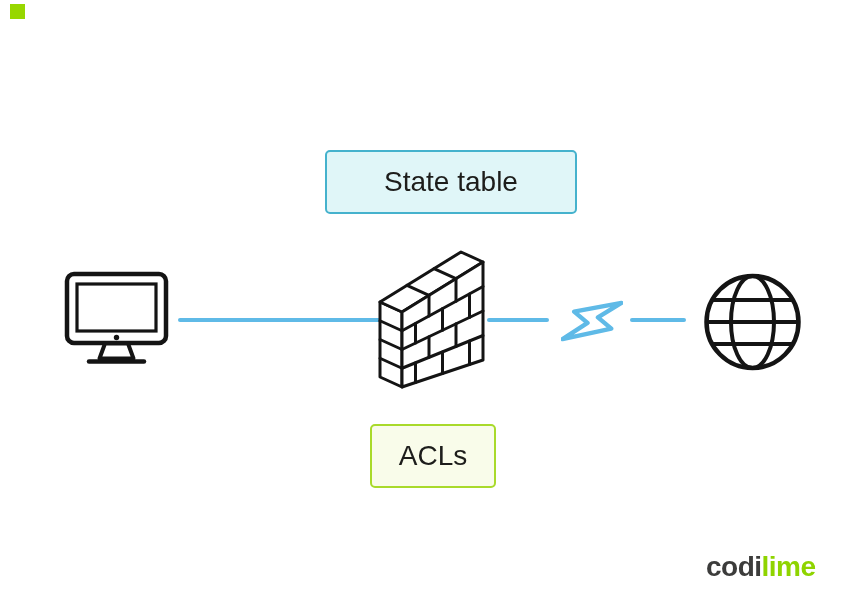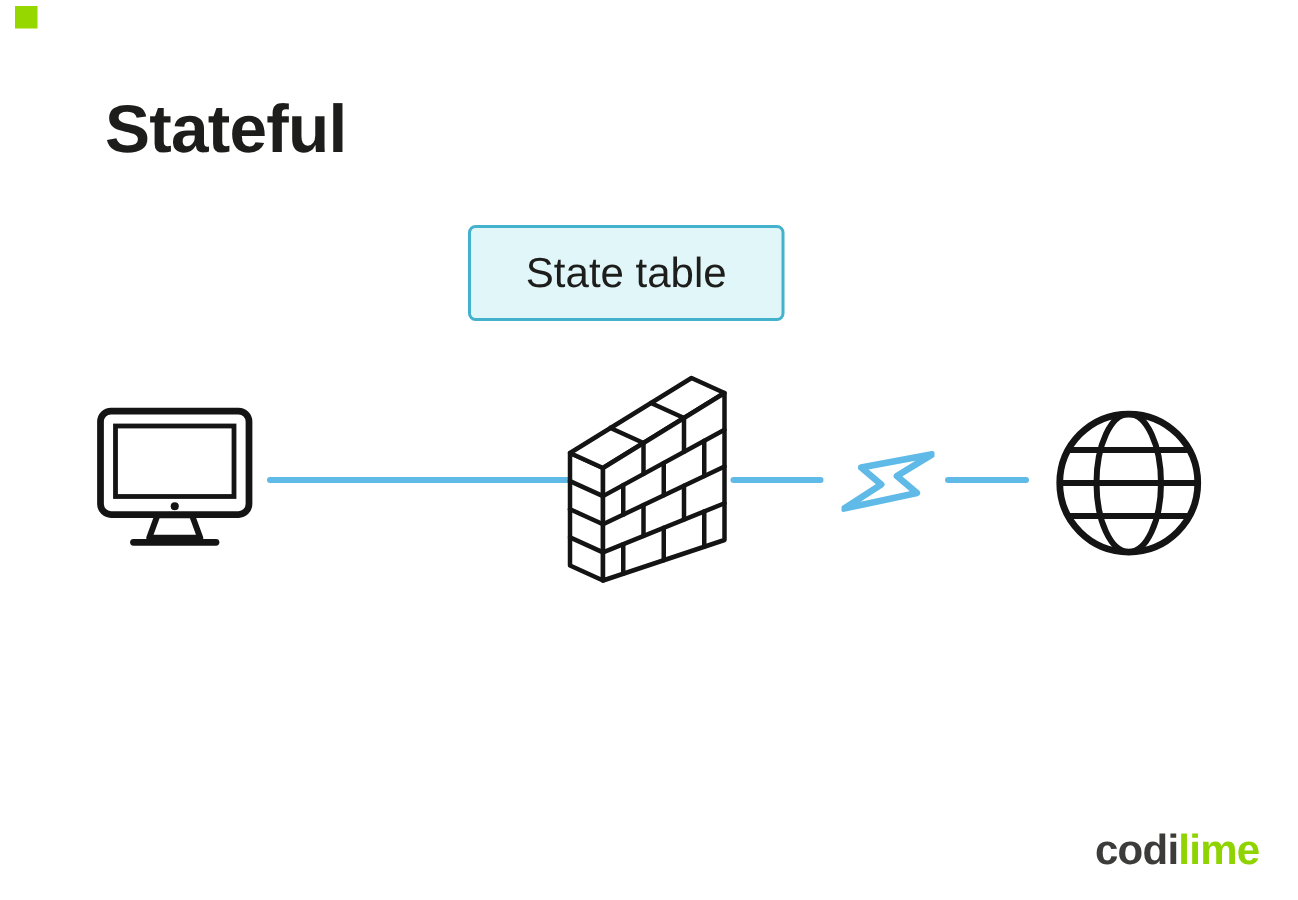--- a/index.html
+++ b/index.html
@@ -17,21 +17,21 @@
   .canvas{position:relative;width:865px;height:600px;background:#ffffff;overflow:hidden;}
   .abs{position:absolute;}
 
   .corner-square{left:10px;top:4px;width:15px;height:15px;background:var(--corner-green);}
 
   .title{left:70px;top:60px;font-size:45px;font-weight:700;color:var(--title-color);
          letter-spacing:-0.5px;white-space:nowrap;}
 
   .node-box{display:flex;align-items:center;justify-content:center;
             font-size:28px;color:#1d1d1b;border-radius:5px;}
-  .state-box{left:312px;top:150px;width:211px;height:64px;
+  .state-box{left:325px;top:150px;width:252px;height:64px;
              background:var(--st-bg);border:2.5px solid var(--st-border);}
   .acl-box{left:370px;top:424px;width:126px;height:64px;
            background:var(--acl-bg);border:2.5px solid var(--acl-border);}
 
   .net-line{height:3.5px;background:var(--line-blue);border-radius:2px;top:318px;}
   .line-1{left:178px;width:214px;}
   .line-2{left:487px;width:62px;}
   .line-3{left:630px;width:56px;}
 
   svg{display:block;}
@@ -41,32 +41,31 @@
   .bolt{stroke:var(--line-blue);fill:#ffffff;}
 
   .monitor-svg{left:64px;top:271px;}
   .wall-svg{left:375px;top:248px;}
   .bolt-svg{left:561px;top:286px;}
   .globe-svg{left:701px;top:272px;}
 
   .www{left:701px;top:372px;width:103px;text-align:center;
        font-size:23px;font-weight:700;letter-spacing:2.5px;color:var(--ink);}
 
-  .logo{left:730px;top:551px;font-size:28px;font-weight:700;letter-spacing:-0.5px;white-space:nowrap;}
+  .logo{left:706px;top:551px;font-size:28px;font-weight:700;letter-spacing:-0.5px;white-space:nowrap;}
   .logo .p1{color:var(--logo-codi);}
   .logo .p2{color:var(--logo-lime);}
 </style>
 </head>
 <body>
 
 <div class="canvas">
 
   <div class="abs corner-square"></div>
 
-  <div class="abs title">Stateful</div>
 
   <div class="abs node-box state-box">
     <span>State table</span>
   </div>
 
   <div class="abs net-line line-1"></div>
   <div class="abs net-line line-2"></div>
   <div class="abs net-line line-3"></div>
 
   <svg class="abs monitor-svg" width="105" height="95" viewBox="0 0 105 95">
@@ -109,18 +108,21 @@
 
   <svg class="abs globe-svg" width="103" height="100" viewBox="0 0 103 100">
     <circle class="ink" cx="51.5" cy="50" r="46" stroke-width="4.5"></circle>
     <ellipse class="ink" cx="51.5" cy="50" rx="21.5" ry="46" stroke-width="4"></ellipse>
     <line class="ink" x1="11.1" y1="28" x2="91.9" y2="28" stroke-width="4"></line>
     <line class="ink" x1="5.5" y1="50" x2="97.5" y2="50" stroke-width="4"></line>
     <line class="ink" x1="11.1" y1="72" x2="91.9" y2="72" stroke-width="4"></line>
   </svg>
 
 
+  <div class="abs node-box acl-box">
+    <span>ACLs</span>
+  </div>
 
   <div class="abs logo">
     <span class="p1">codi</span><span class="p2">lime</span>
   </div>
 
 </div>
 
 </body></html>

